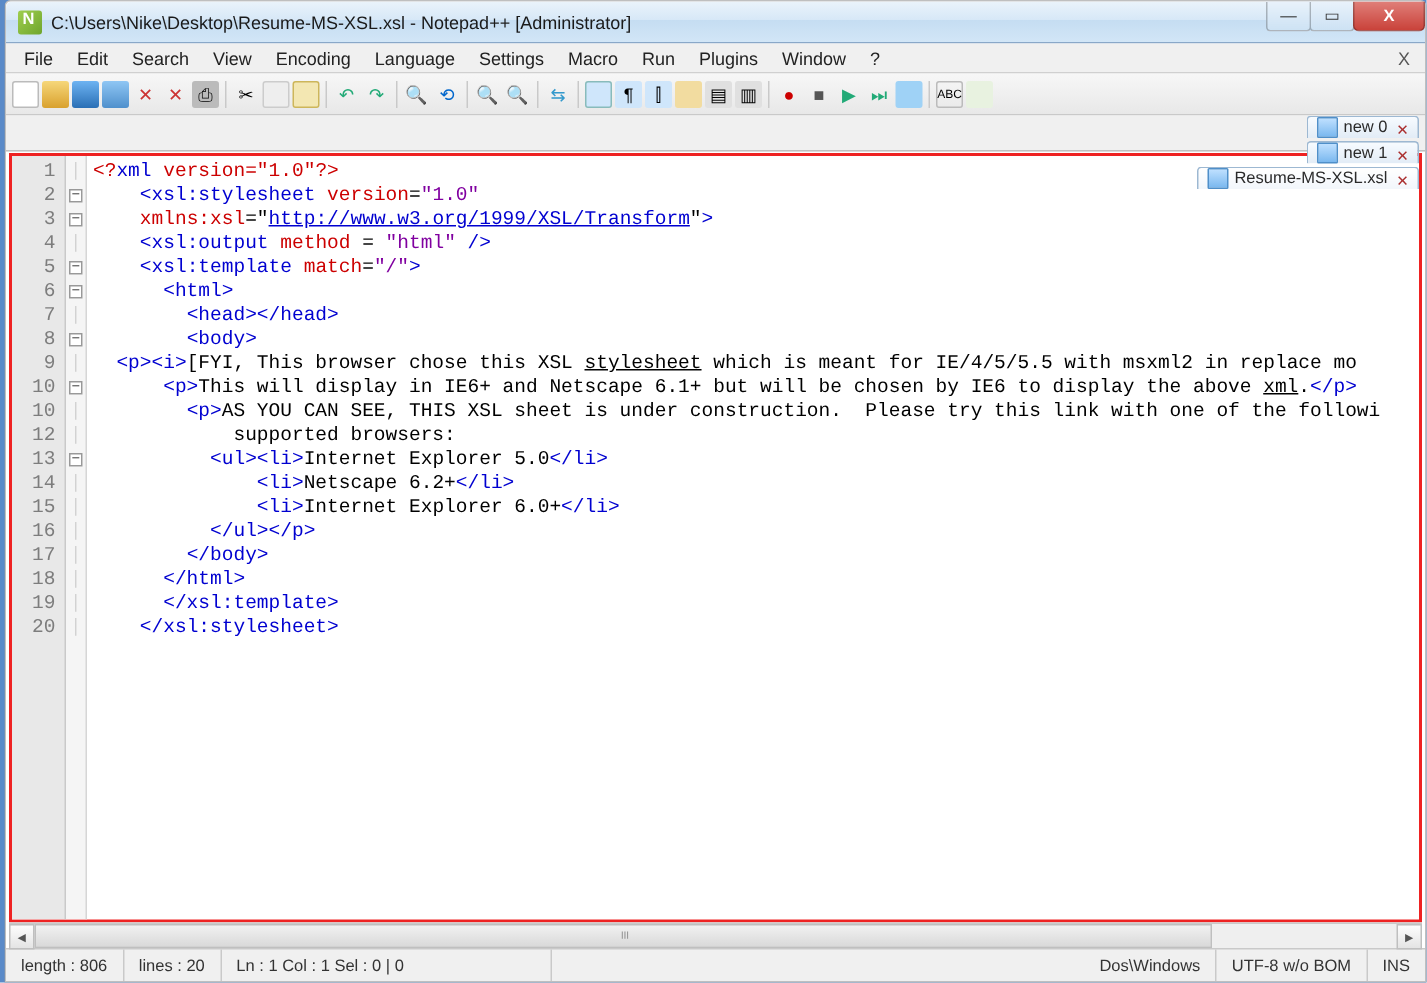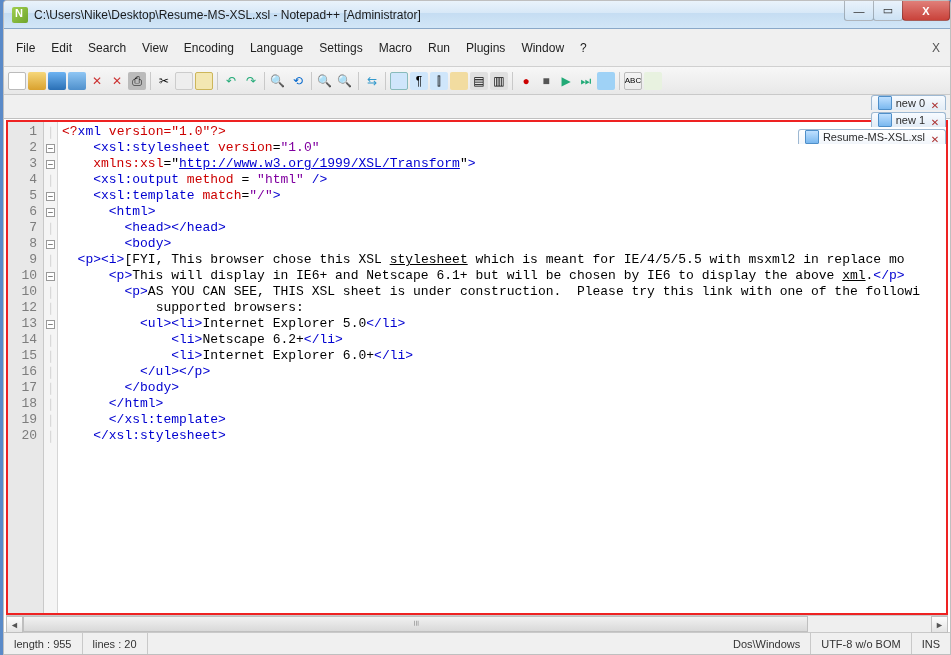--- a/index.html
+++ b/index.html
@@ -9,21 +9,21 @@
 
 .titlebar { height: 28px; background: linear-gradient(to bottom,#eaf3fb 0%,#d7e8f7 45%,#c5ddf2 46%,#d2e6f7 100%); display: flex; align-items: center; padding-left: 8px; border-bottom: 1px solid #8aa8c8; position: relative; border-radius: 4px 4px 0 0; }
 .titlebar .app-icon { width: 16px; height: 16px; margin-right: 6px; background: linear-gradient(135deg,#9fce4e,#6fa52d); border-radius: 2px; position:relative; }
 .titlebar .app-icon::after{content:"N";position:absolute;left:3px;top:0;font:bold 11px Arial;color:#fff;}
 .titlebar .title { color: #1a1a1a; font-size: 12px; }
 .winbtns { position: absolute; right: 0; top: 0; display: flex; }
 .winbtn { width: 30px; height: 20px; border: 1px solid rgba(0,0,0,.25); border-top: none; margin-left: -1px; display: flex; align-items: center; justify-content: center; font-size: 11px; color: #333; }
 .winbtn.min, .winbtn.max { background: linear-gradient(to bottom,#e9f2fb,#cde2f4); border-radius: 0 0 3px 3px; }
 .winbtn.close { width: 48px; background: linear-gradient(to bottom,#e07f79,#c9423a); color: #fff; border-radius: 0 0 4px 4px; font-weight: bold; }
 
-.menubar { height: 38px; background: #f0f0f0; display: flex; align-items: center; padding: 0 4px; border-bottom: 1px solid #d0d0d0; font-size: 12px; color: #222; }
+.menubar { height: 20px; background: #f0f0f0; display: flex; align-items: center; padding: 0 4px; border-bottom: 1px solid #d0d0d0; font-size: 12px; color: #222; }
 .menubar span { padding: 2px 8px; }
 .menubar .mclose { margin-left: auto; padding: 0 6px; color: #555; }
 
 .toolbar { height: 28px; background: linear-gradient(to bottom,#f7f7f7,#e8e8e8); border-bottom: 1px solid #c9c9c9; display: flex; align-items: center; padding: 0 4px; gap: 2px; }
 .tb { width: 18px; height: 18px; border-radius: 2px; display:inline-flex;align-items:center;justify-content:center;font-size:12px; }
 .sep { width: 1px; height: 18px; background: #c9c9c9; margin: 0 2px; }
 
 .tabbar { height: 24px; background: #f0f0f0; display: flex; align-items: flex-end; padding: 0 4px; border-bottom: 1px solid #c0c0c0; gap: 2px; flex-direction: column; }
 .tab { height: 22px; background: linear-gradient(to bottom,#f7fbff,#e2ecf6); border: 1px solid #9db8d2; border-bottom: none; padding: 0 20px 0 6px; display: flex; align-items: center; gap: 4px; font-size: 11px; border-radius: 3px 3px 0 0; position: relative; color: #2b2b2b; }
 .tab.active { background: linear-gradient(to bottom,#fff,#f2f6fb); }
@@ -228,21 +228,22 @@
     <div class="code" id="code"><div class="line"><span class="t-red">&lt;?</span><span class="t-blue">xml </span><span class="t-red">version="1.0"</span><span class="t-red">?&gt;</span></div><div class="line">    <span class="t-blue">&lt;xsl:stylesheet</span><span class=""> </span><span class="t-red">version</span><span class="">=</span><span class="t-purp">"1.0"</span></div><div class="line">    <span class="t-red">xmlns:xsl</span><span class="">="</span><span class="t-blue u">http://www.w3.org/1999/XSL/Transform</span><span class="">"</span><span class="t-blue">&gt;</span></div><div class="line">    <span class="t-blue">&lt;xsl:output</span><span class=""> </span><span class="t-red">method</span><span class=""> = </span><span class="t-purp">"html"</span><span class=""> </span><span class="t-blue">/&gt;</span></div><div class="line">    <span class="t-blue">&lt;xsl:template</span><span class=""> </span><span class="t-red">match</span><span class="">=</span><span class="t-purp">"/"</span><span class="t-blue">&gt;</span></div><div class="line">      <span class="t-blue">&lt;html&gt;</span></div><div class="line">        <span class="t-blue">&lt;head&gt;&lt;/head&gt;</span></div><div class="line">        <span class="t-blue">&lt;body&gt;</span></div><div class="line">  <span class="t-blue">&lt;p&gt;&lt;i&gt;</span><span class="">[FYI, This browser chose this XSL </span><span class="u">stylesheet</span><span class=""> which is meant for IE/4/5/5.5 with msxml2 in replace mo</span></div><div class="line">      <span class="t-blue">&lt;p&gt;</span><span class="">This will display in IE6+ and Netscape 6.1+ but will be chosen by IE6 to display the above </span><span class="u">xml</span><span class="">.</span><span class="t-blue">&lt;/p&gt;</span></div><div class="line">        <span class="t-blue">&lt;p&gt;</span><span class="">AS YOU CAN SEE, THIS XSL sheet is under construction.  Please try this link with one of the followi</span></div><div class="line">            <span class="">supported browsers:</span></div><div class="line">          <span class="t-blue">&lt;ul&gt;&lt;li&gt;</span><span class="">Internet Explorer 5.0</span><span class="t-blue">&lt;/li&gt;</span></div><div class="line">              <span class="t-blue">&lt;li&gt;</span><span class="">Netscape 6.2+</span><span class="t-blue">&lt;/li&gt;</span></div><div class="line">              <span class="t-blue">&lt;li&gt;</span><span class="">Internet Explorer 6.0+</span><span class="t-blue">&lt;/li&gt;</span></div><div class="line">          <span class="t-blue">&lt;/ul&gt;&lt;/p&gt;</span></div><div class="line">        <span class="t-blue">&lt;/body&gt;</span></div><div class="line">      <span class="t-blue">&lt;/html&gt;</span></div><div class="line">      <span class="t-blue">&lt;/xsl:template&gt;</span></div><div class="line">    <span class="t-blue">&lt;/xsl:stylesheet&gt;</span></div></div>
   </div>
 
   <div class="hscroll">
     <div class="btn l">◄</div>
     <div class="thumb"></div>
     <div class="btn r">►</div>
   </div>
 
   <div class="statusbar">
-    <div class="cell">length : 955</div>
+    <div class="cell">length : 806</div>
     <div class="cell">lines : 20</div>
+    <div class="cell" style="width:220px;">Ln : 1    Col : 1    Sel : 0 | 0</div>
     <div class="spacer"></div>
     <div class="cell">Dos\Windows</div>
     <div class="cell">UTF-8 w/o BOM</div>
     <div class="cell" style="border-right:none;">INS</div>
   </div>
 
 </div>
 
 </body></html>

